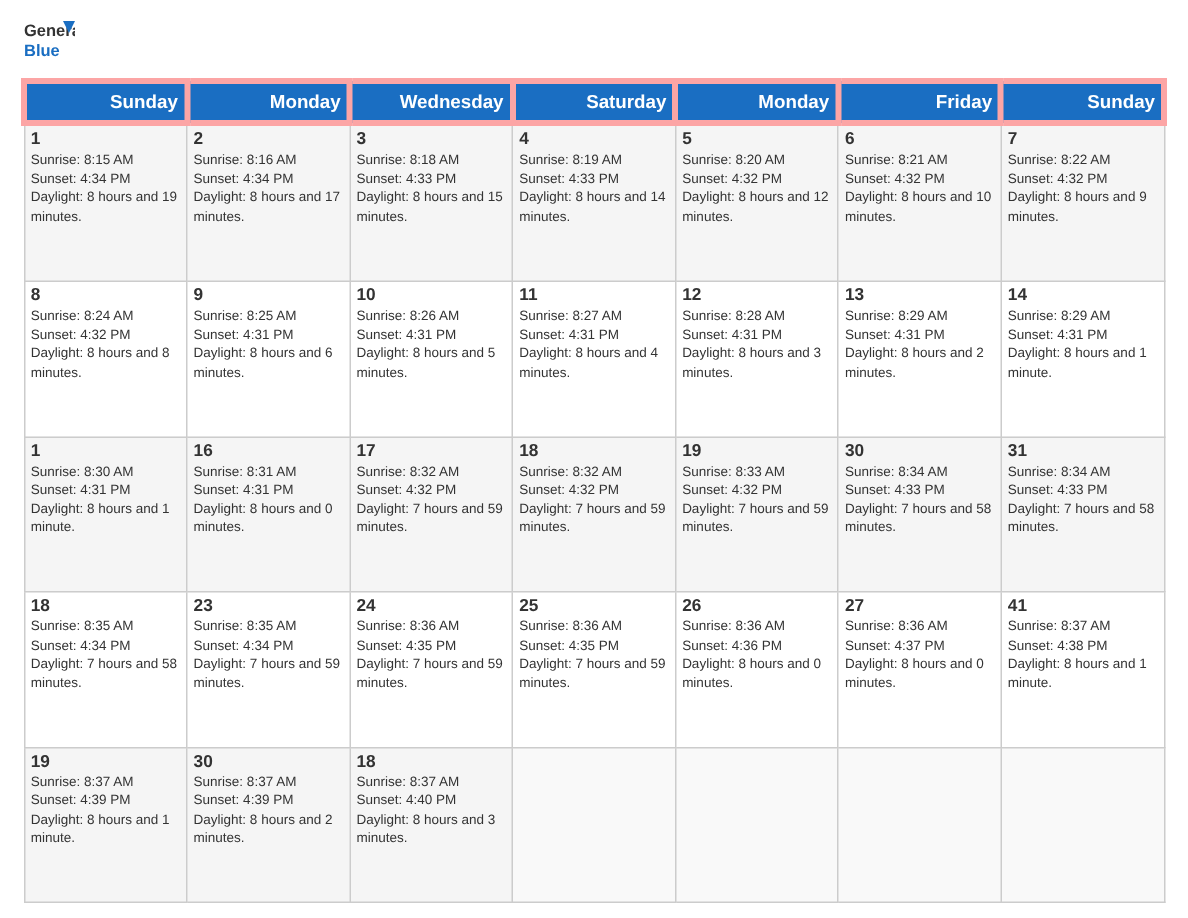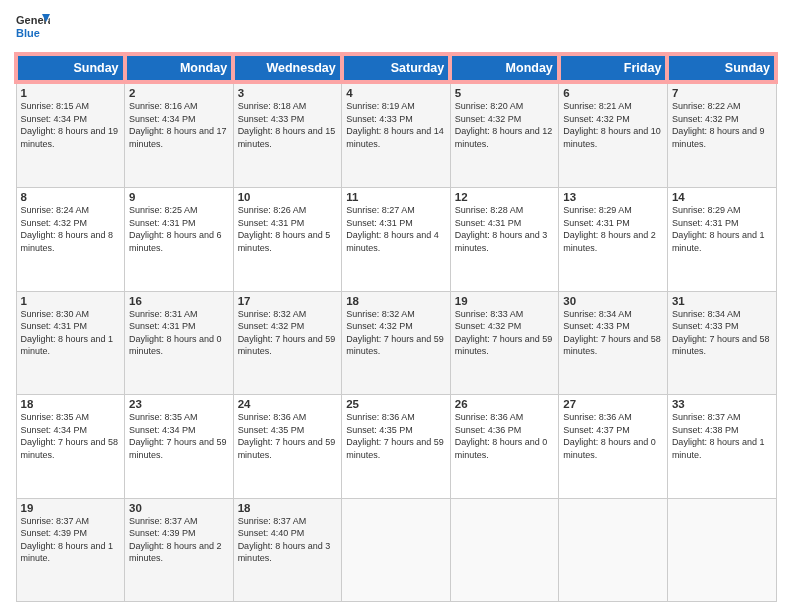--- a/index.html
+++ b/index.html
@@ -226,21 +226,21 @@
       </td>
           <td>
         <span class="day-num">26</span>
         <span class="day-info">Sunrise: 8:36 AM<br>Sunset: 4:36 PM<br>Daylight: 8 hours and 0 minutes.</span>
       </td>
           <td>
         <span class="day-num">27</span>
         <span class="day-info">Sunrise: 8:36 AM<br>Sunset: 4:37 PM<br>Daylight: 8 hours and 0 minutes.</span>
       </td>
           <td>
-        <span class="day-num">33</span>
+        <span class="day-num">41</span>
         <span class="day-info">Sunrise: 8:37 AM<br>Sunset: 4:38 PM<br>Daylight: 8 hours and 1 minute.</span>
       </td>
         </tr>
         <tr>
           <td>
         <span class="day-num">19</span>
         <span class="day-info">Sunrise: 8:37 AM<br>Sunset: 4:39 PM<br>Daylight: 8 hours and 1 minute.</span>
       </td>
           <td>
         <span class="day-num">30</span>

